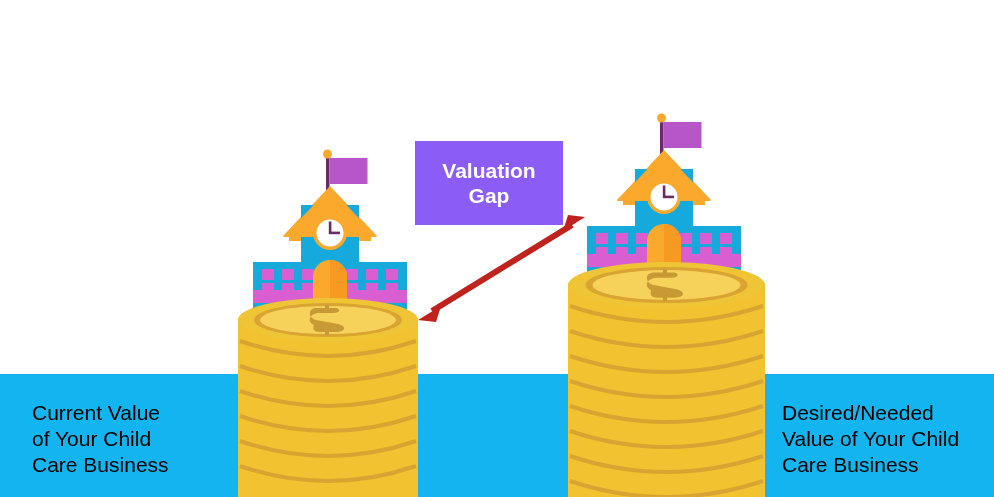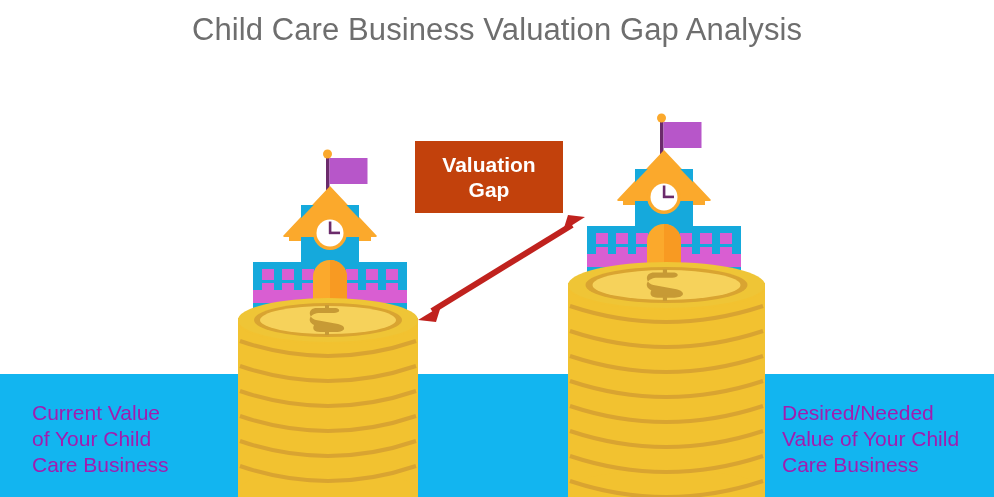--- a/index.html
+++ b/index.html
@@ -36,21 +36,21 @@
     position: absolute;
     left: 0;
     top: 374px;
     width: 994px;
     height: 123px;
     background: #12B5F0;
   }
   
   .caption {
     position: absolute;
-    color: #a21caf;
+    color: #000000;
     font-size: 21px;
     line-height: 26px;
     font-weight: 400;
     white-space: pre-line;
   }
   #caption-left {
     left: 32px;
     top: 400px;
     width: 210px;
   }
@@ -59,22 +59,22 @@
     top: 400px;
     width: 220px;
     margin-left: 16px;
   }
   
   #valuation-gap-label {
     position: absolute;
     left: 415px;
     top: 141px;
     width: 148px;
-    height: 72px;
-    background: #c2410c;
+    height: 84px;
+    background: #8b5cf6;
     display: flex;
     align-items: center;
     justify-content: center;
   }
   #valuation-gap-label .gap-text {
     color: #ffffff;
     font-size: 21px;
     font-weight: bold;
     line-height: 25px;
     text-align: center;
@@ -229,21 +229,20 @@
       </g>
     </g>
 
     <g>
       <line x1="432" y1="311" x2="572" y2="225" stroke="#C0221E" stroke-width="6"></line>
       <polygon points="418,320 441,306 436,322" fill="#C0221E"></polygon>
       <polygon points="585,217 563,231 568,215" fill="#C0221E"></polygon>
     </g>
   </svg>
 
-  <div id="page-title">Child Care Business Valuation Gap Analysis</div>
 
   <div id="valuation-gap-label">
     <span class="gap-text">Valuation
 Gap</span>
   </div>
 
   <div id="caption-left" class="caption">Current Value
 of Your Child
 Care Business</div>
   <div id="caption-right" class="caption">Desired/Needed

